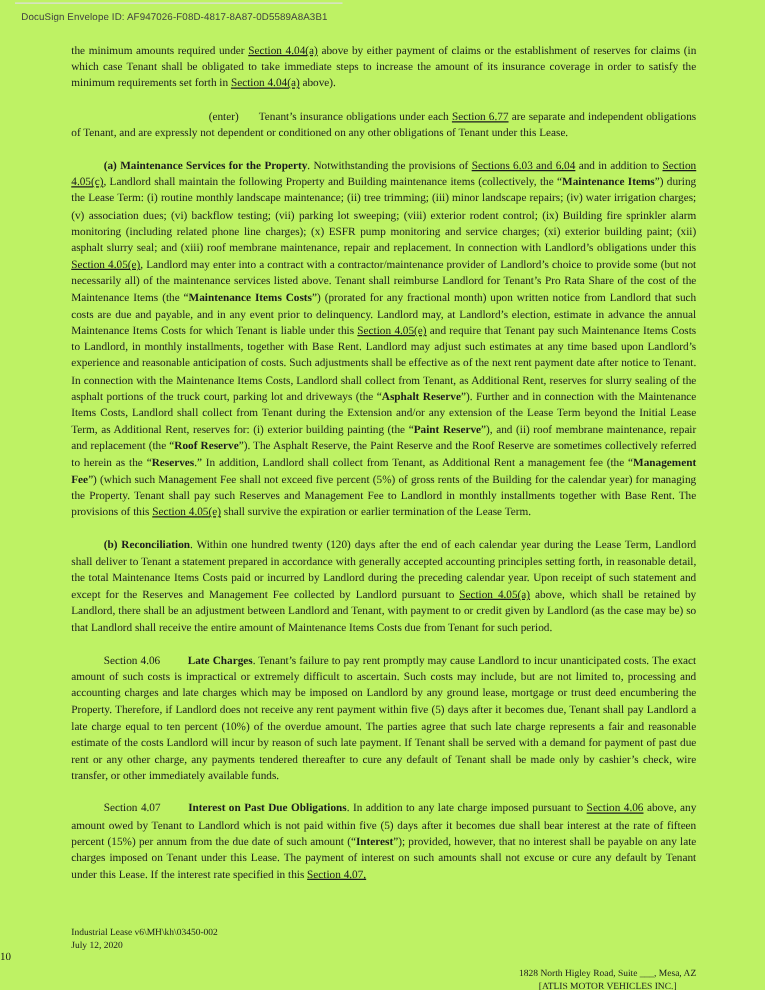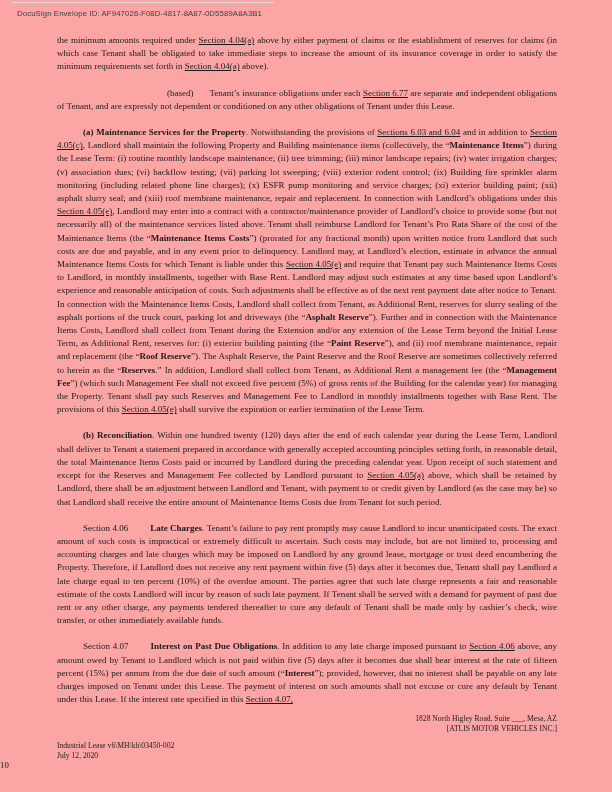--- a/index.html
+++ b/index.html
@@ -1,19 +1,19 @@
 <!DOCTYPE html>
 <html><head>
 <meta charset="utf-8">
 <style>
   html,body{margin:0;padding:0;background:#ffffff;}
   .page{
     position:relative;
     width:612px;height:792px;
-    background:#fca5a5;
+    background:#bef264;
     overflow:hidden;
     font-family:"Liberation Serif", serif;
     color:#1b1b1d;
   }
   .scan-artifact{
     position:absolute;top:2px;left:12px;width:262px;height:1px;
     background:#dedede;
   }
   .docusign-header{
     position:absolute;top:9px;left:17px;
@@ -30,40 +30,40 @@
   .indent-par{text-indent:26px;}
   .indent-sub{text-indent:110px;}
   .b{font-weight:bold;}
   .u{text-decoration:underline;}
   .tab{display:inline-block;height:1px;}
   .footer-left{
     position:absolute;left:57px;top:741px;
     font-size:7.6px;line-height:9.6px;text-align:left;
   }
   .footer-right{
-    position:absolute;right:55px;top:714px;
-    font-size:7.6px;line-height:9.6px;text-align:right;
+    position:absolute;right:55px;top:774px;
+    font-size:7.6px;line-height:9.6px;text-align:center;
   }
   .page-number{
     position:absolute;left:0;top:760px;width:100%;
     text-align:left;font-size:8.8px;
   }
 </style>
 </head>
 <body>
 
 <div class="page">
   <div class="scan-artifact"></div>
 
   <div class="docusign-header">DocuSign Envelope ID: AF947026-F08D-4817-8A87-0D5589A8A3B1</div>
 
   <div class="content">
     <p><span>the minimum amounts required under </span><span class="u">Section 4.04(a)</span><span> above by either payment of claims or the establishment of reserves for claims (in which case Tenant shall be obligated to take immediate steps to increase the amount of its insurance coverage in order to satisfy the minimum requirements set forth in </span><span class="u">Section 4.04(a)</span><span> above).</span></p>
 
-    <p class="indent-sub"><span>(based)</span><span class="tab" style="width: 16px;"></span><span>Tenant’s insurance obligations under each </span><span class="u">Section 6.77</span><span> are separate and independent obligations of Tenant, and are expressly not dependent or conditioned on any other obligations of Tenant under this Lease.</span></p>
+    <p class="indent-sub"><span>(enter)</span><span class="tab" style="width: 16px;"></span><span>Tenant’s insurance obligations under each </span><span class="u">Section 6.77</span><span> are separate and independent obligations of Tenant, and are expressly not dependent or conditioned on any other obligations of Tenant under this Lease.</span></p>
 
 
     <p class="indent-par"><span class="b">(a)  </span><span class="b">Maintenance Services for the Property</span><span>.  Notwithstanding the provisions of </span><span class="u">Sections 6.03 and 6.04</span><span> and in addition to </span><span class="u">Section 4.05(c)</span><span>, Landlord shall maintain the following Property and Building maintenance items (collectively, the “</span><span class="b">Maintenance Items</span><span>”) during the Lease Term:  (i) routine monthly landscape maintenance; (ii) tree trimming; (iii) minor landscape repairs; (iv) water irrigation charges; (v) association dues; (vi) backflow testing; (vii) parking lot sweeping; (viii) exterior rodent control; (ix) Building fire sprinkler alarm monitoring (including related phone line charges); (x) ESFR pump monitoring and service charges; (xi) exterior building paint; (xii) asphalt slurry seal; and (xiii) roof membrane maintenance, repair and replacement. In connection with Landlord’s obligations under this </span><span class="u">Section 4.05(e)</span><span>, Landlord may enter into a contract with a contractor/maintenance provider of Landlord’s choice to provide some (but not necessarily all) of the maintenance services listed above.  Tenant shall reimburse Landlord for Tenant’s Pro Rata Share of the cost of the Maintenance Items (the “</span><span class="b">Maintenance Items Costs</span><span>”) (prorated for any fractional month) upon written notice from Landlord that such costs are due and payable, and in any event prior to delinquency.  Landlord may, at Landlord’s election, estimate in advance the annual Maintenance Items Costs for which Tenant is liable under this </span><span class="u">Section 4.05(e)</span><span> and require that Tenant pay such Maintenance Items Costs to Landlord, in monthly installments, together with Base Rent.  Landlord may adjust such estimates at any time based upon Landlord’s experience and reasonable anticipation of costs.  Such adjustments shall be effective as of the next rent payment date after notice to Tenant.  In connection with the Maintenance Items Costs, Landlord shall collect from Tenant, as Additional Rent, reserves for slurry sealing of the asphalt portions of the truck court, parking lot and driveways (the “</span><span class="b">Asphalt Reserve</span><span>”).  Further and in connection with the Maintenance Items Costs, Landlord shall collect from Tenant during the Extension and/or any extension of the Lease Term beyond the Initial Lease Term, as Additional Rent, reserves for: (i) exterior building painting (the “</span><span class="b">Paint Reserve</span><span>”), and (ii) roof membrane maintenance, repair and replacement (the “</span><span class="b">Roof Reserve</span><span>”).  The Asphalt Reserve, the Paint Reserve and the Roof Reserve are sometimes collectively referred to herein as the “</span><span class="b">Reserves</span><span>.”  In addition, Landlord shall collect from Tenant, as Additional Rent a management fee (the “</span><span class="b">Management Fee</span><span>”) (which such Management Fee shall not exceed five percent (5%) of gross rents of the Building for the calendar year) for managing the Property. Tenant shall pay such Reserves and Management Fee to Landlord in monthly installments together with Base Rent.  The provisions of this </span><span class="u">Section 4.05(e)</span><span> shall survive the expiration or earlier termination of the Lease Term.</span></p>
 
     <p class="indent-par"><span class="b">(b)  </span><span class="b">Reconciliation</span><span>.  Within one hundred twenty (120) days after the end of each calendar year during the Lease Term, Landlord shall deliver to Tenant a statement prepared in accordance with generally accepted accounting principles setting forth, in reasonable detail, the total Maintenance Items Costs paid or incurred by Landlord during the preceding calendar year.  Upon receipt of such statement and except for the Reserves and Management Fee collected by Landlord pursuant to </span><span class="u">Section 4.05(a)</span><span> above, which shall be retained by Landlord, there shall be an adjustment between Landlord and Tenant, with payment to or credit given by Landlord (as the case may be) so that Landlord shall receive the entire amount of Maintenance Items Costs due from Tenant for such period.</span></p>
 
     <p class="indent-par"><span>Section 4.06</span><span class="tab" style="width: 22px;"></span><span class="b">Late Charges</span><span>.  Tenant’s failure to pay rent promptly may cause Landlord to incur unanticipated costs.  The exact amount of such costs is impractical or extremely difficult to ascertain.  Such costs may include, but are not limited to, processing and accounting charges and late charges which may be imposed on Landlord by any ground lease, mortgage or trust deed encumbering the Property.  Therefore, if Landlord does not receive any rent payment within five (5) days after it becomes due, Tenant shall pay Landlord a late charge equal to ten percent (10%) of the overdue amount.  The parties agree that such late charge represents a fair and reasonable estimate of the costs Landlord will incur by reason of such late payment.  If Tenant shall be served with a demand for payment of past due rent or any other charge, any payments tendered thereafter to cure any default of Tenant shall be made only by cashier’s check, wire transfer, or other immediately available funds.</span></p>
 
     <p class="indent-par"><span>Section 4.07</span><span class="tab" style="width: 22px;"></span><span class="b">Interest on Past Due Obligations</span><span>.  In addition to any late charge imposed pursuant to </span><span class="u">Section 4.06</span><span> above, any amount owed by Tenant to Landlord which is not paid within five (5) days after it becomes due shall bear interest at the rate of fifteen percent (15%) per annum from the due date of such amount (“</span><span class="b">Interest</span><span>”); provided, however, that no interest shall be payable on any late charges imposed on Tenant under this Lease.  The payment of interest on such amounts shall not excuse or cure any default by Tenant under this Lease.  If the interest rate specified in this </span><span class="u">Section 4.07,</span></p>
   </div>

